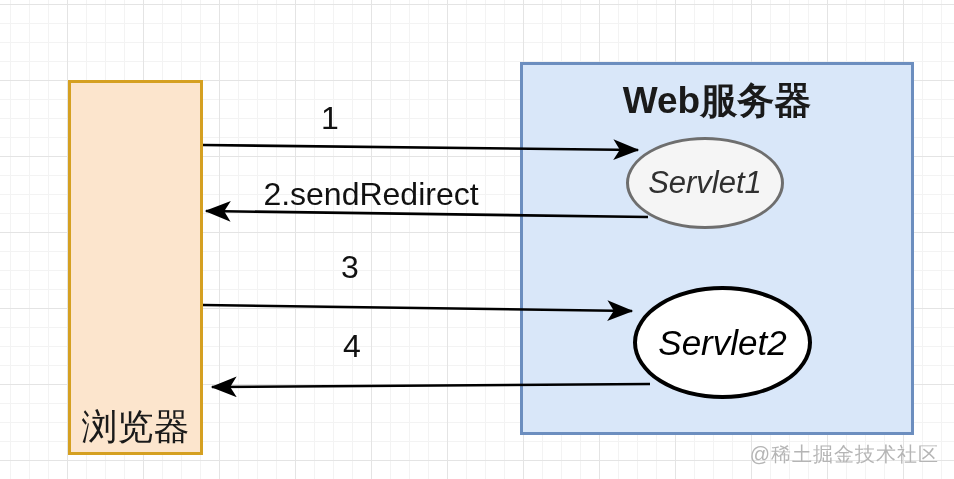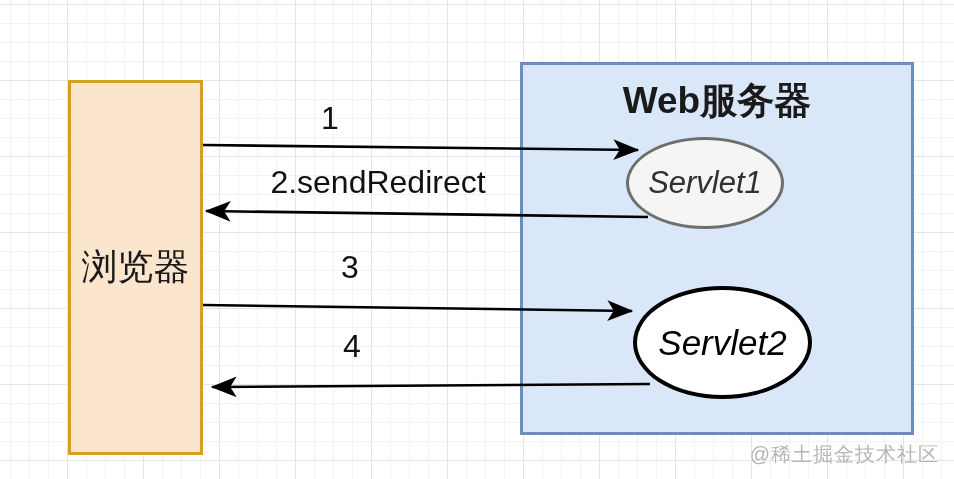--- a/index.html
+++ b/index.html
@@ -25,20 +25,21 @@
   }
 
   .node { position: absolute; box-sizing: border-box; display: flex; align-items: center; justify-content: center; }
 
   .browser-box {
     left: 68px; top: 80px; width: 135px; height: 375px;
     background: #fce5cd;
     border: 3px solid #d5a021;
     font-size: 36px;
     color: #1a1a1a;
+    align-items: flex-end;
   }
 
   .server-box {
     left: 520px; top: 62px; width: 394px; height: 373px;
     background: #d9e7f9;
     border: 3px solid #6c8ebf;
   }
   .server-title {
     position: absolute;
     left: 520px; top: 76px; width: 394px;
@@ -67,21 +68,21 @@
   .arrow-layer { position: absolute; left: 0; top: 0; width: 954px; height: 479px; pointer-events: none; }
 
   .edge-label {
     position: absolute;
     text-align: center;
     font-size: 32px;
     color: #111111;
     white-space: nowrap;
   }
   .label-1 { left: 280px; top: 100px; width: 100px; }
-  .label-2 { left: 221px; top: 164px; width: 300px; padding-left: 7px; }
+  .label-2 { left: 221px; top: 176px; width: 300px; }
   .label-3 { left: 300px; top: 249px; width: 100px; }
   .label-4 { left: 302px; top: 328px; width: 100px; }
 
   .watermark {
     position: absolute;
     right: 15px; top: 441px;
     font-size: 20px;
     color: #b5b5b5;
     letter-spacing: 1px;
   }

